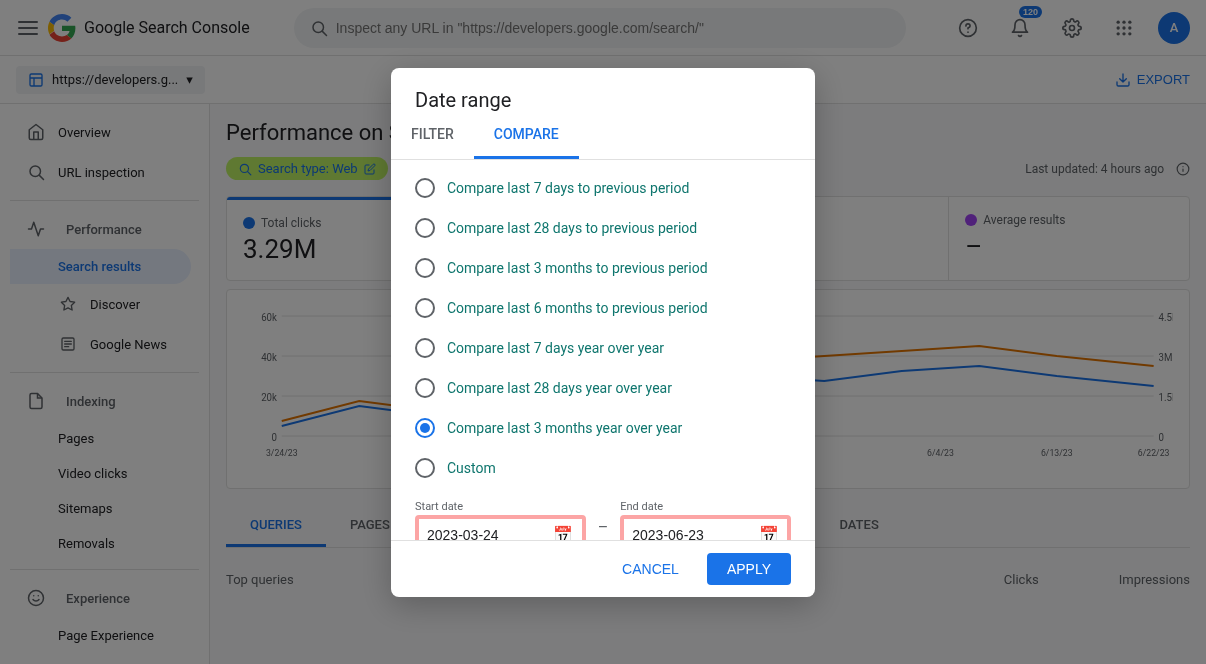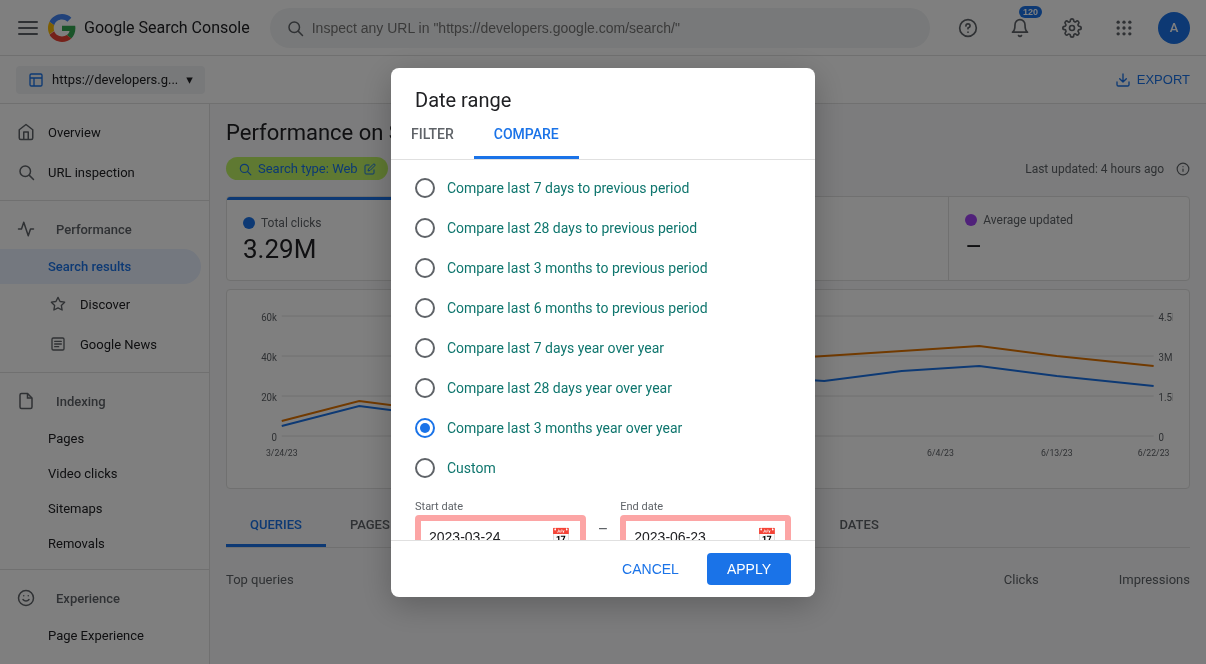--- a/index.html
+++ b/index.html
@@ -2,21 +2,21 @@
 <html><head>
   <meta charset="utf-8">
   <style>
     * { box-sizing: border-box; margin: 0; padding: 0; }
     body { font-family: 'Google Sans', Roboto, Arial, sans-serif; font-size: 14px; background: #f8f9fa; color: #202124; }
 
     
     .topbar {
       display: flex; align-items: center; height: 56px;
       background: #fff; border-bottom: 1px solid #e0e0e0;
-      padding: 0 16px; gap: 4px; position: relative; z-index: 10;
+      padding: 0 16px; gap: 28px; position: relative; z-index: 10;
     }
     .topbar-logo { display: flex; align-items: center; gap: 8px; }
     .topbar-logo-icon { width: 24px; height: 24px; }
     .topbar-title { font-size: 16px; color: #202124; white-space: nowrap; }
     .topbar-search {
       flex: 1; margin: 0 16px;
       display: flex; align-items: center;
       background: #f1f3f4; border-radius: 24px; padding: 0 16px; height: 40px;
     }
     .topbar-search input {
@@ -60,21 +60,21 @@
       font-size: 13px; color: #1a73e8; font-weight: 500;
     }
 
     
     .layout { display: flex; height: calc(664px - 56px - 48px); overflow: hidden; }
 
     
     .sidebar {
       width: 210px; min-width: 210px; background: #fff;
       border-right: 1px solid #e0e0e0; overflow-y: auto;
-      padding: 8px 0;
+      padding: 8px 10px;
     }
     .sidebar-item {
       display: flex; align-items: center; gap: 12px;
       padding: 10px 16px; cursor: pointer; font-size: 13px; color: #202124;
       border-radius: 0 24px 24px 0; margin-right: 8px;
     }
     .sidebar-item.active { background: #e8f0fe; color: #1a73e8; font-weight: 500; }
     .sidebar-item .si-icon { width: 20px; height: 20px; display: flex; align-items: center; justify-content: center; flex-shrink: 0; }
     .sidebar-section-header {
       display: flex; align-items: center; gap: 20px;
@@ -139,21 +139,21 @@
       width: 20px; height: 20px; border-radius: 50%; border: 2px solid #5f6368;
       flex-shrink: 0; display: flex; align-items: center; justify-content: center;
     }
     .radio-circle.checked { border-color: #1a73e8; }
     .radio-circle.checked::after {
       content: ''; width: 10px; height: 10px; border-radius: 50%; background: #1a73e8;
     }
     .date-fields { padding: 8px 24px; display: flex; align-items: center; gap: 8px; margin-top: 4px; }
     .date-group { flex: 1; }
     .date-label { font-size: 11px; color: #5f6368; margin-bottom: 2px; }
-    .date-input-row { display: flex; align-items: center; border: 6px solid #fca5a5; border-radius: 4px; overflow: hidden; }
+    .date-input-row { display: flex; align-items: center; border: 4px solid #fca5a5; border-radius: 4px; overflow: hidden; }
     .date-input-row input {
       border: none; outline: none; padding: 8px 8px; font-size: 14px; color: #202124; width: 100%;
     }
     .date-input-row .cal-icon { padding: 0 8px; color: #5f6368; cursor: pointer; font-size: 16px; }
     .date-separator { color: #5f6368; font-size: 16px; padding: 0 4px; }
     .dialog-footer { display: flex; justify-content: flex-end; gap: 8px; padding: 12px 24px; border-top: 1px solid #e0e0e0; }
     .btn-cancel {
       padding: 8px 20px; border-radius: 4px; border: none; background: transparent;
       color: #1a73e8; font-size: 14px; font-weight: 500; cursor: pointer;
     }
@@ -384,21 +384,21 @@
       <div class="metric-card">
         <div class="metric-label">
           <span class="metric-dot" style="background:#1e8e3e;"></span>
           <span>Average CTR</span>
         </div>
         <div class="metric-value">–</div>
       </div>
       <div class="metric-card">
         <div class="metric-label">
           <span class="metric-dot" style="background:#a142f4;"></span>
-          <span>Average updated</span>
+          <span>Average results</span>
         </div>
         <div class="metric-value">–</div>
       </div>
     </div>
 
     <div class="chart-area">
       <svg class="chart-svg" viewBox="0 0 960 160" preserveAspectRatio="none">
 
         <line x1="40" y1="10" x2="940" y2="10" stroke="#e0e0e0" stroke-width="1"></line>
         <line x1="40" y1="50" x2="940" y2="50" stroke="#e0e0e0" stroke-width="1"></line>

